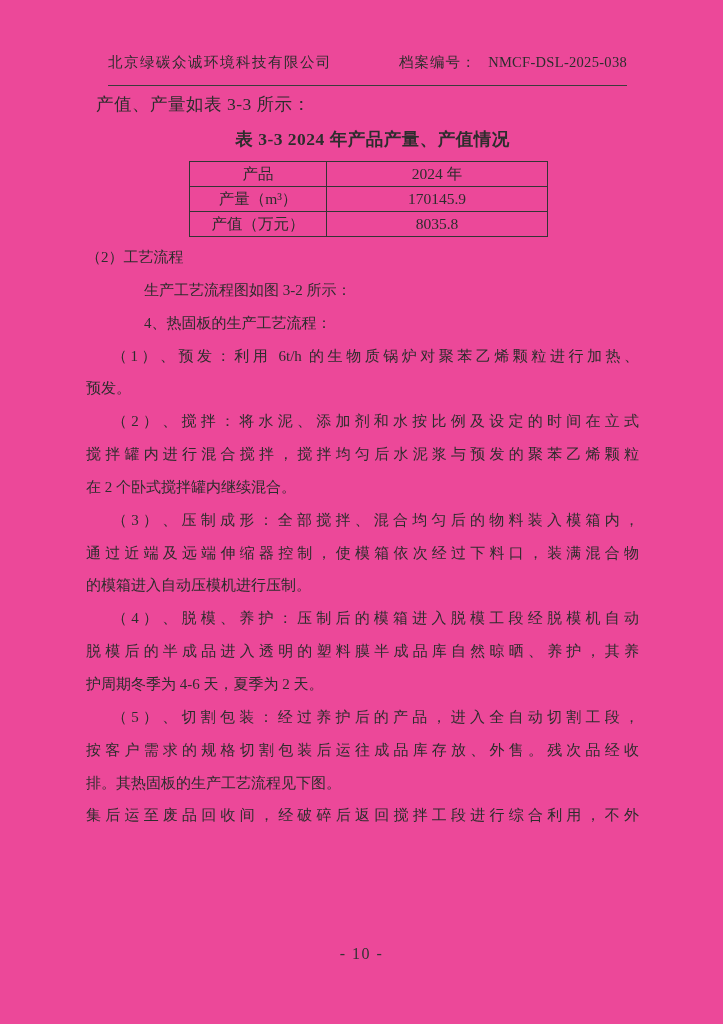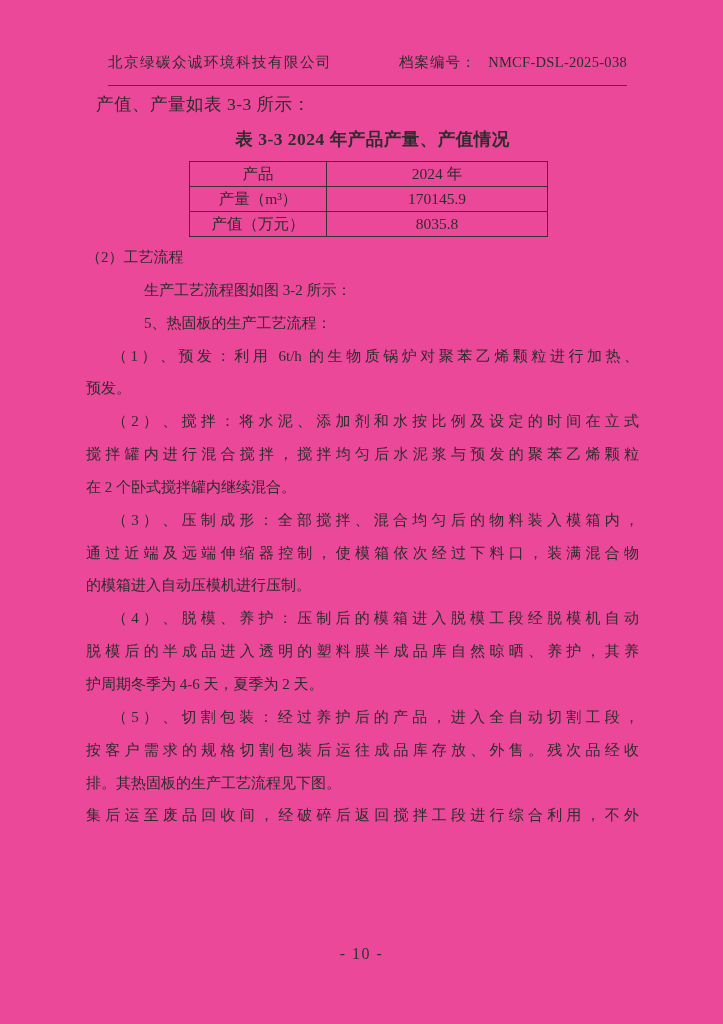--- a/index.html
+++ b/index.html
@@ -131,21 +131,21 @@
       <tr>
         <td class="c1">产值（万元）</td>
         <td class="c2">8035.8</td>
       </tr>
     </tbody>
   </table>
 
   <div class="body-lines">
     <div class="bl">（2）工艺流程</div>
     <div class="bl ind-b">生产工艺流程图如图 3-2 所示：</div>
-    <div class="bl ind-b">5、热固板的生产工艺流程：</div>
+    <div class="bl ind-b">4、热固板的生产工艺流程：</div>
     <div class="bl ind-a jl">（1）、预发：利用 6t/h 的生物质锅炉对聚苯乙烯颗粒进行加热、</div>
     <div class="bl">预发。</div>
     <div class="bl ind-a jl">（2）、搅拌：将水泥、添加剂和水按比例及设定的时间在立式</div>
     <div class="bl jl">搅拌罐内进行混合搅拌，搅拌均匀后水泥浆与预发的聚苯乙烯颗粒</div>
     <div class="bl">在 2 个卧式搅拌罐内继续混合。</div>
     <div class="bl ind-a jl">（3）、压制成形：全部搅拌、混合均匀后的物料装入模箱内，</div>
     <div class="bl jl">通过近端及远端伸缩器控制，使模箱依次经过下料口，装满混合物</div>
     <div class="bl">的模箱进入自动压模机进行压制。</div>
     <div class="bl ind-a jl">（4）、脱模、养护：压制后的模箱进入脱模工段经脱模机自动</div>
     <div class="bl jl">脱模后的半成品进入透明的塑料膜半成品库自然晾晒、养护，其养</div>

